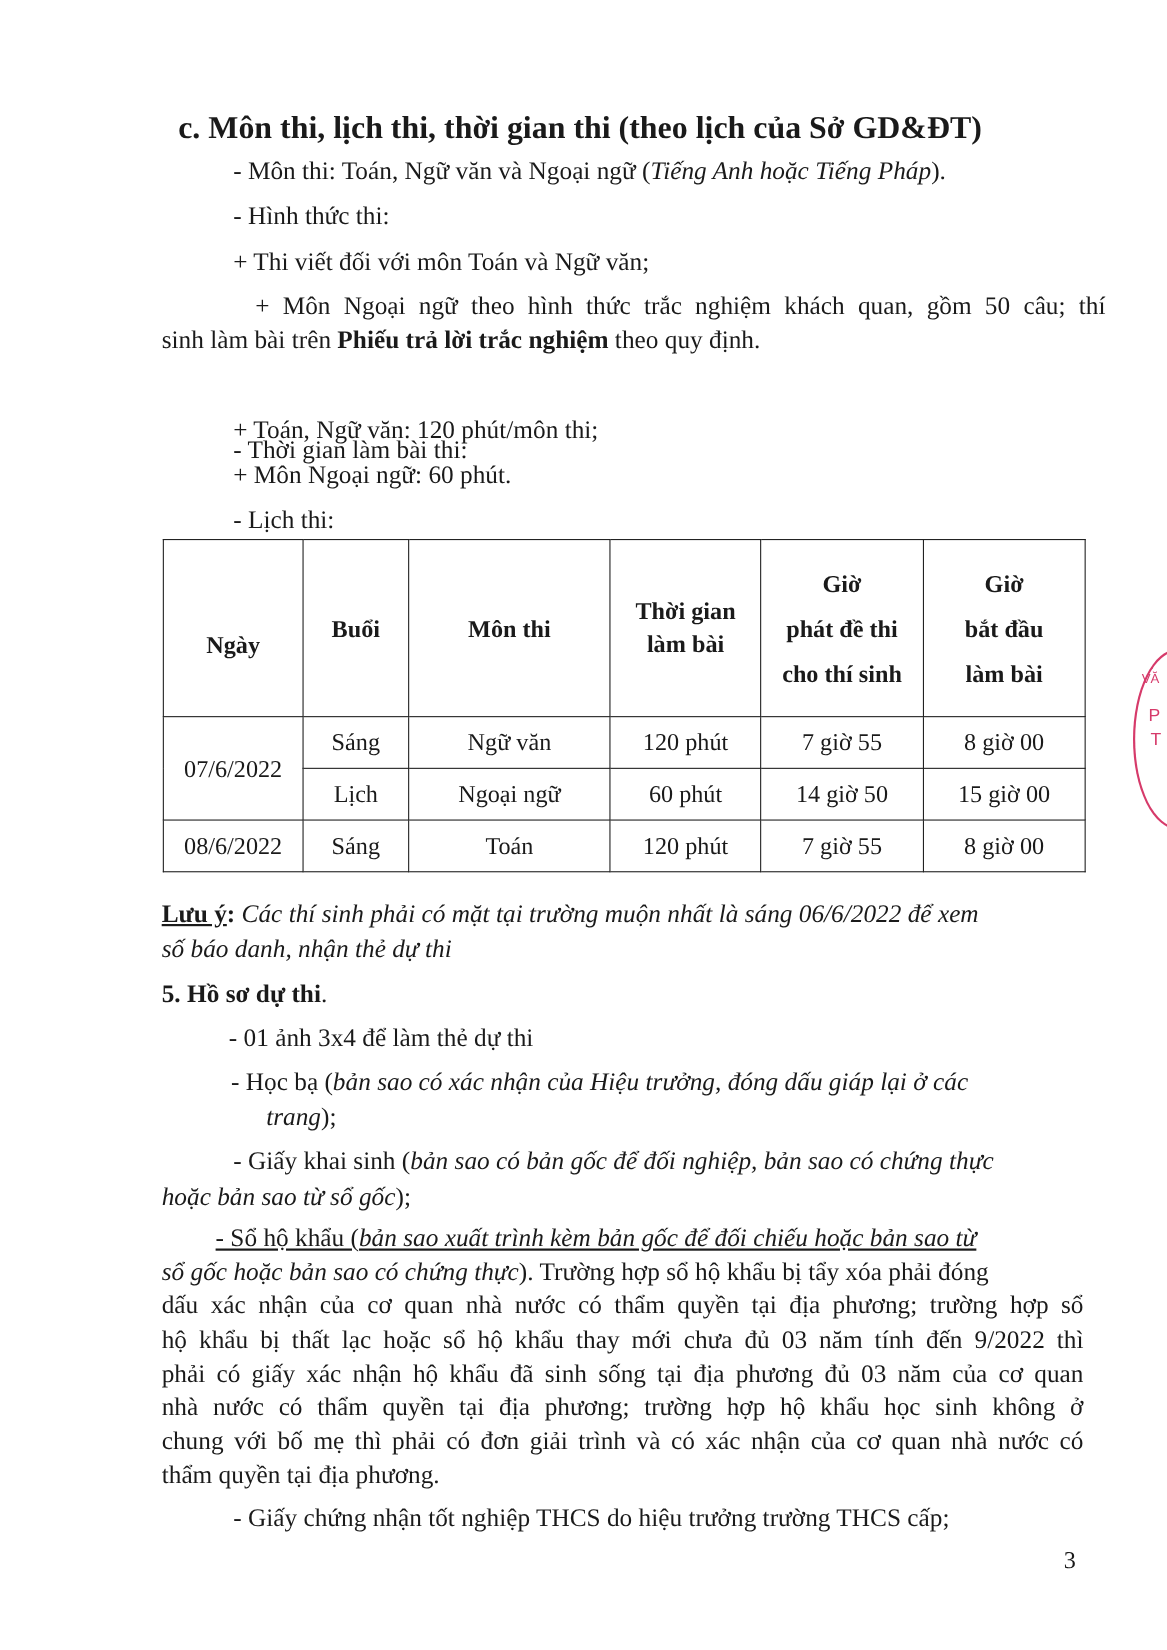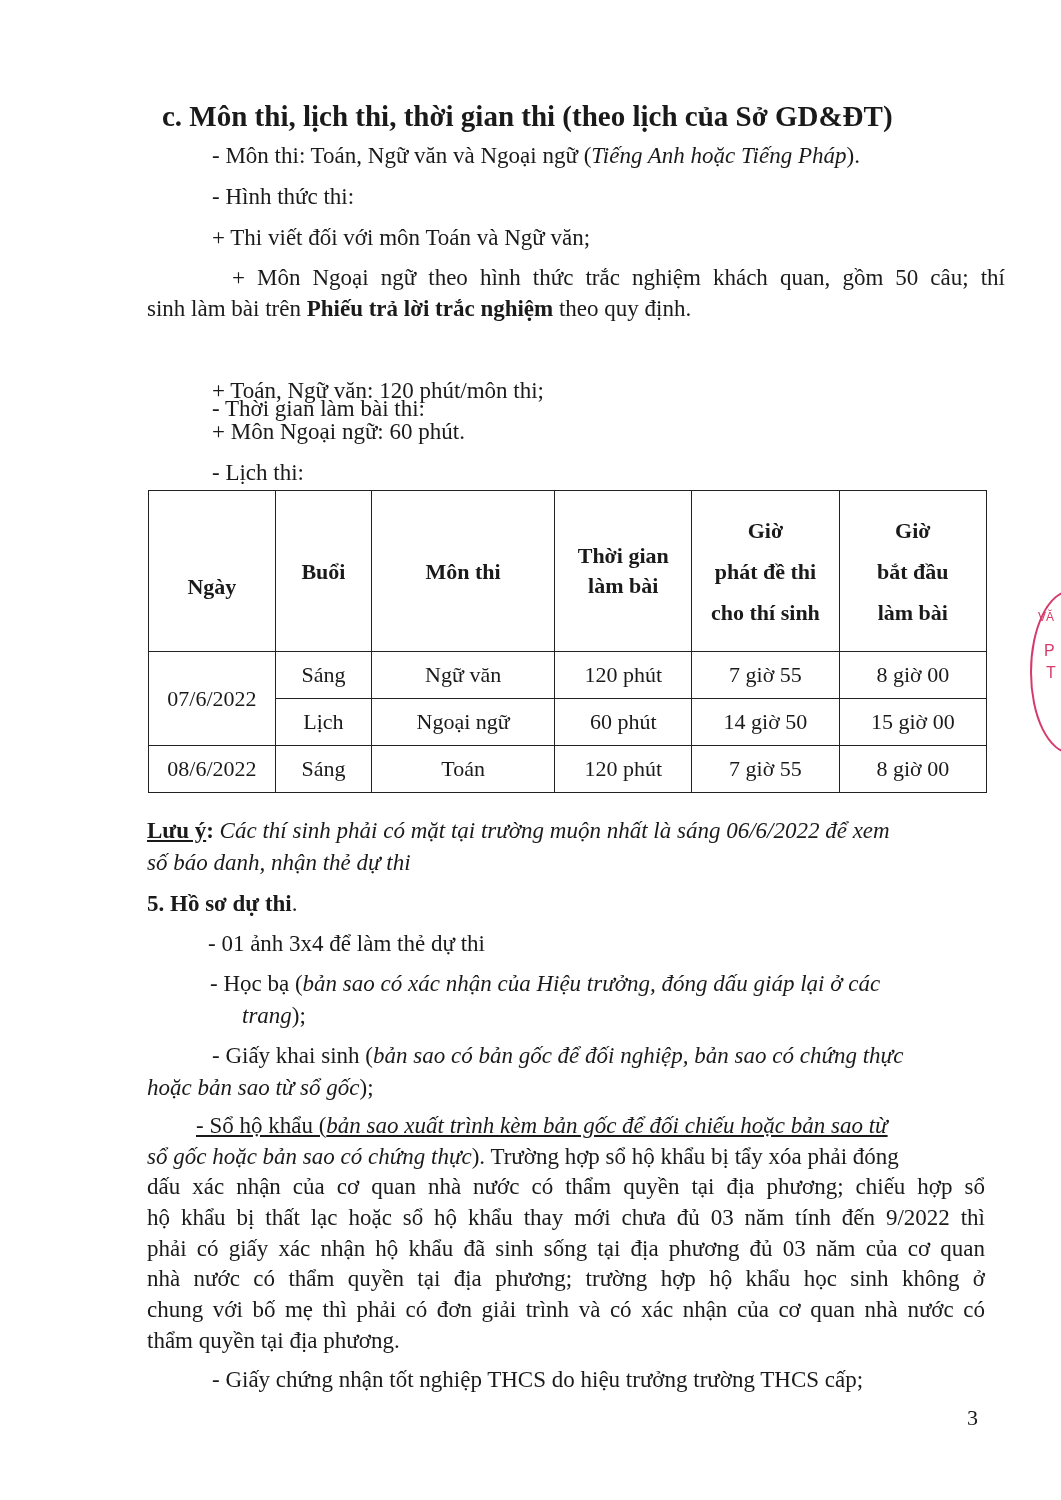--- a/index.html
+++ b/index.html
@@ -120,21 +120,21 @@
 <div class="abs" style="left:208px; top:931px;">- 01 ảnh 3x4 để làm thẻ dự thi</div>
 
 <div class="abs" style="left:210px; top:971px;"><span>- Học bạ (</span><span class="ital">bản sao có xác nhận của Hiệu trưởng, đóng dấu giáp lại ở các</span></div>
 <div class="abs" style="left:242px; top:1003px;"><span class="ital">trang</span><span>);</span></div>
 
 <div class="abs" style="left:212px; top:1043px;"><span>- Giấy khai sinh (</span><span class="ital">bản sao có bản gốc để đối nghiệp, bản sao có chứng thực</span></div>
 <div class="abs" style="left:147px; top:1075px;"><span class="ital">hoặc bản sao từ sổ gốc</span><span>);</span></div>
 
 <div class="abs" style="left:196px; top:1113px;text-decoration:underline;"><span>- Sổ hộ khẩu (</span><span class="ital">bản sao xuất trình kèm bản gốc để đối chiếu hoặc bản sao từ</span></div>
 <div class="abs" style="left:147px; top:1144px;"><span class="ital">sổ gốc hoặc bản sao có chứng thực</span><span>). Trường hợp sổ hộ khẩu bị tẩy xóa phải đóng</span></div>
-<div class="abs line" style="top:1174px;">dấu xác nhận của cơ quan nhà nước có thẩm quyền tại địa phương; chiếu hợp sổ</div>
+<div class="abs line" style="top:1174px;">dấu xác nhận của cơ quan nhà nước có thẩm quyền tại địa phương; trường hợp sổ</div>
 <div class="abs line" style="top:1205px;">hộ khẩu bị thất lạc hoặc sổ hộ khẩu thay mới chưa đủ 03 năm tính đến 9/2022 thì</div>
 <div class="abs line" style="top:1236px;">phải có giấy xác nhận hộ khẩu đã sinh sống tại địa phương đủ 03 năm của cơ quan</div>
 <div class="abs line" style="top:1266px;">nhà nước có thẩm quyền tại địa phương; trường hợp hộ khẩu học sinh không ở</div>
 <div class="abs line" style="top:1297px;">chung với bố mẹ thì phải có đơn giải trình và có xác nhận của cơ quan nhà nước có</div>
 <div class="abs line last" style="top:1328px;">thẩm quyền tại địa phương.</div>
 
 <div class="abs" style="left:212px; top:1367px;">- Giấy chứng nhận tốt nghiệp THCS do hiệu trưởng trường THCS cấp;</div>
 
 <div class="abs page-num">3</div>
 

